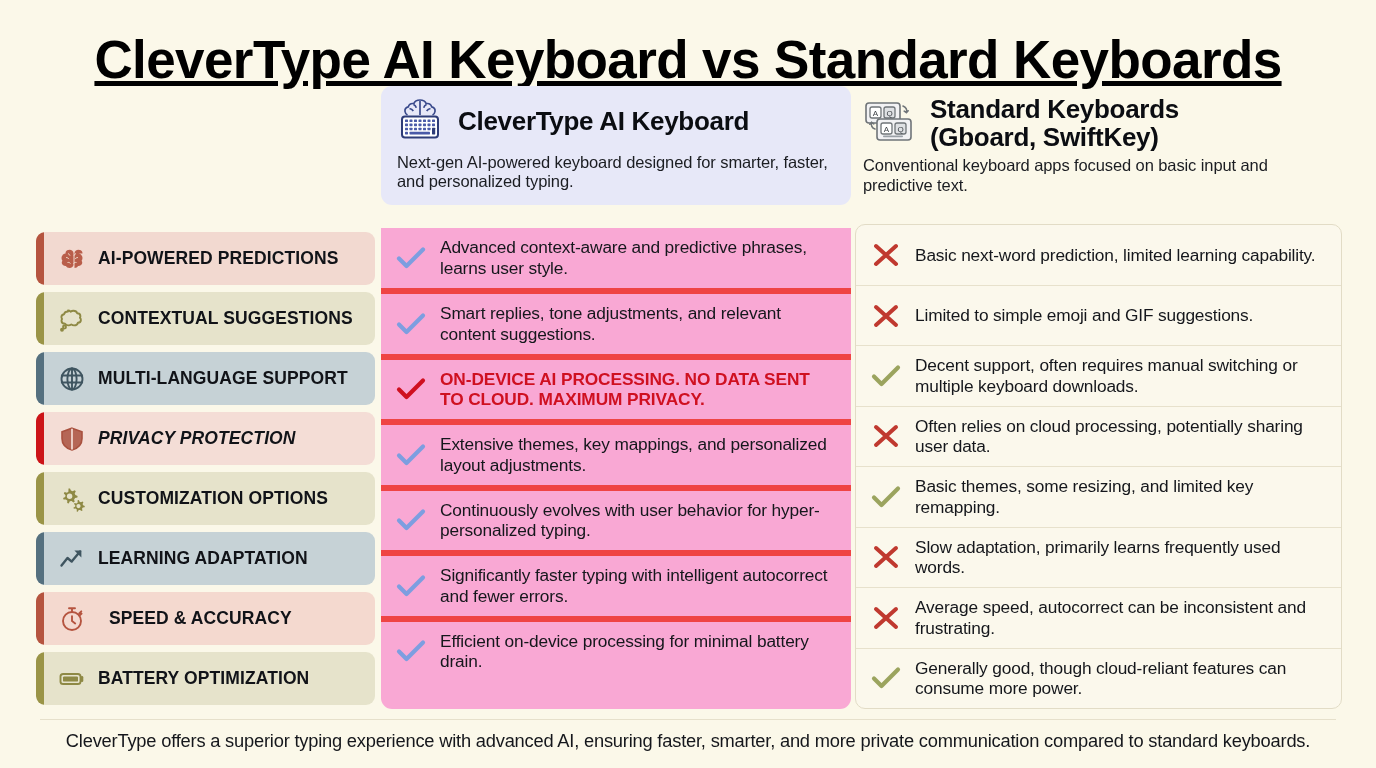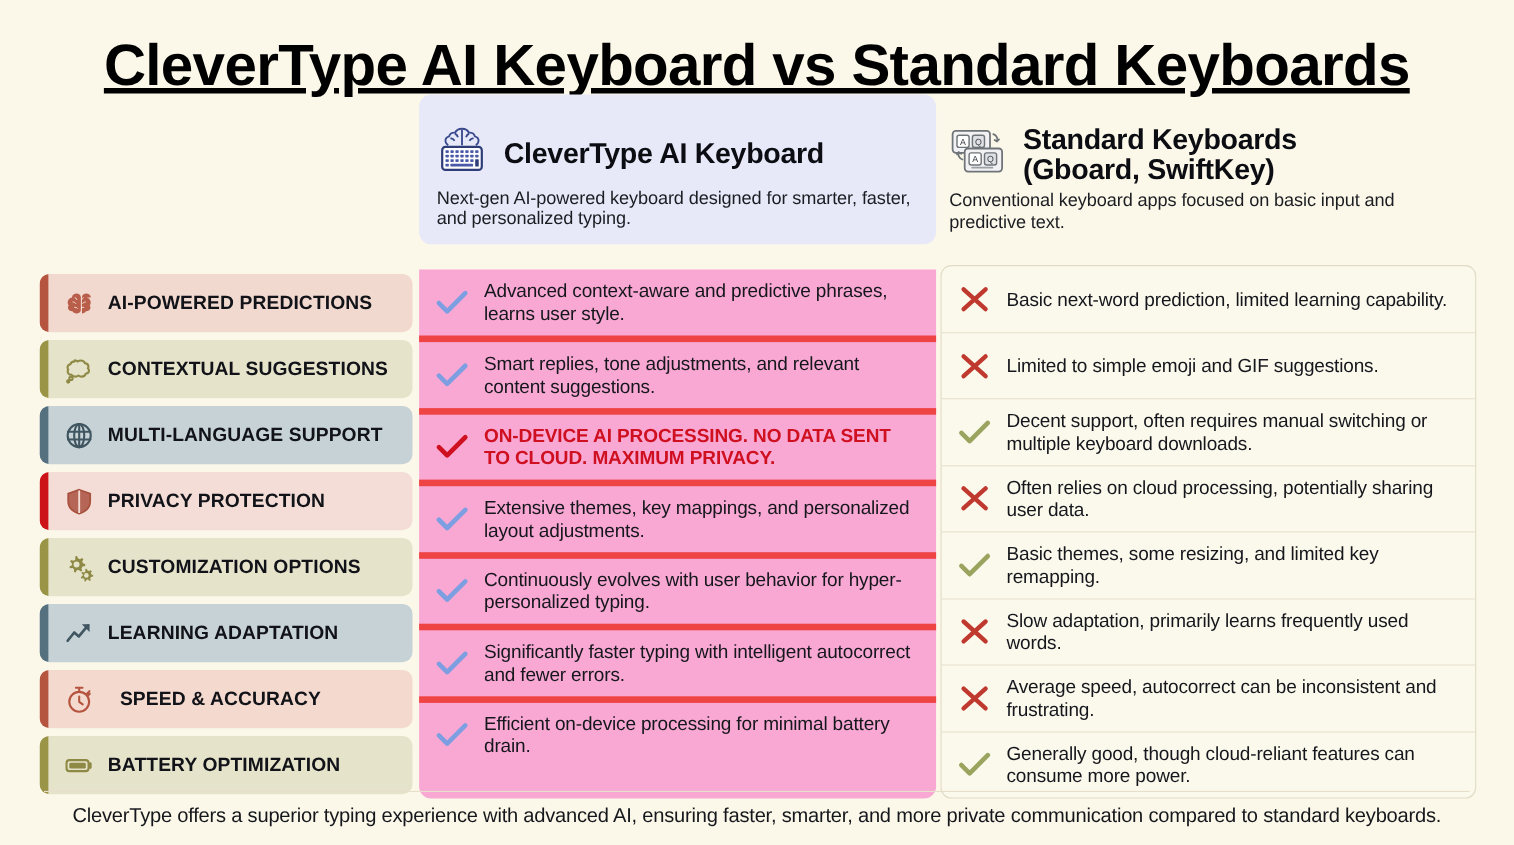--- a/index.html
+++ b/index.html
@@ -47,21 +47,21 @@
 
   
   .headrow {
     display: grid;
     grid-template-columns: 339px 6px 470px 4px 487px;
     align-items: stretch;
   }
 
   .head-card {
     border-radius: 11px;
-    padding: 27px 12px 10px 12px;
+    padding: 10px 12px 10px 12px;
   }
 
   .head-clever {
     background: #e7e8f8;
     padding-left: 14px;
   }
 
   .head-std {
     background: transparent;
     padding-left: 8px;
@@ -336,21 +336,21 @@
             <svg width="30" height="30" viewBox="0 0 30 30">
               <g stroke="#3f5560" fill="none" stroke-width="1.9" stroke-linecap="round" stroke-linejoin="round">
                 <circle cx="15" cy="15" r="10.5"></circle>
                 <ellipse cx="15" cy="15" rx="4.6" ry="10.5"></ellipse>
                 <path d="M4.8 11.5h20.4M4.8 18.5h20.4M15 4.5v21"></path>
               </g>
             </svg>
           </span>
           <span class="flabel">MULTI-LANGUAGE SUPPORT</span>
         </div>
-        <div class="feat" style="background: rgb(244, 221, 214);">
+        <div class="feat" style="background: rgb(244, 221, 214); font-style: italic;">
           <span class="accent" style="background:#cc1418"></span>
           <span class="ficon">
             <svg width="30" height="30" viewBox="0 0 30 30">
               <path d="M15 4.2 25 7.8v6.6c0 5.6-4 9.8-10 11.6-6-1.8-10-6-10-11.6V7.8z" fill="#a9513f" opacity="0.85"></path>
               <path d="M15 4.2 25 7.8v6.6c0 5.6-4 9.8-10 11.6-6-1.8-10-6-10-11.6V7.8z" fill="none" stroke="#a9513f" stroke-width="1.6"></path>
               <path d="M15 4.8v20.6" stroke="#f4ddd6" stroke-width="1.7"></path>
             </svg>
           </span>
           <span class="flabel">PRIVACY PROTECTION</span>
         </div>

